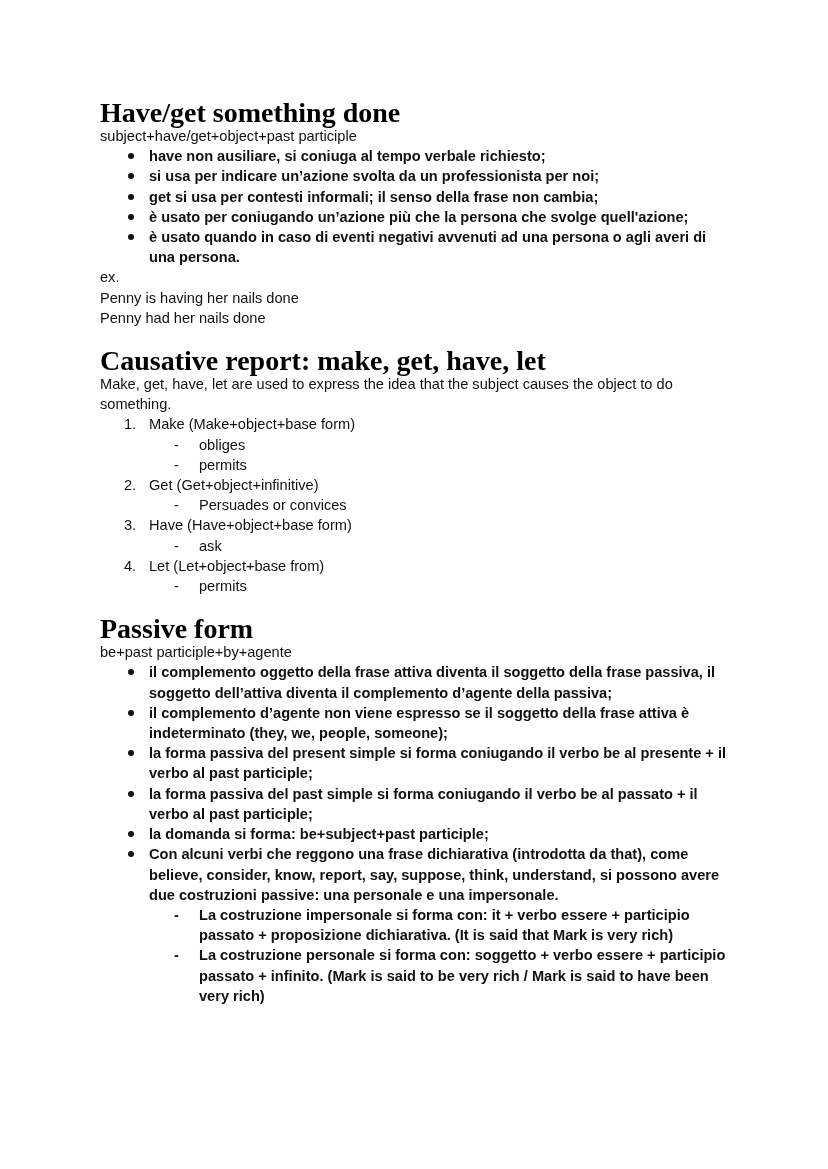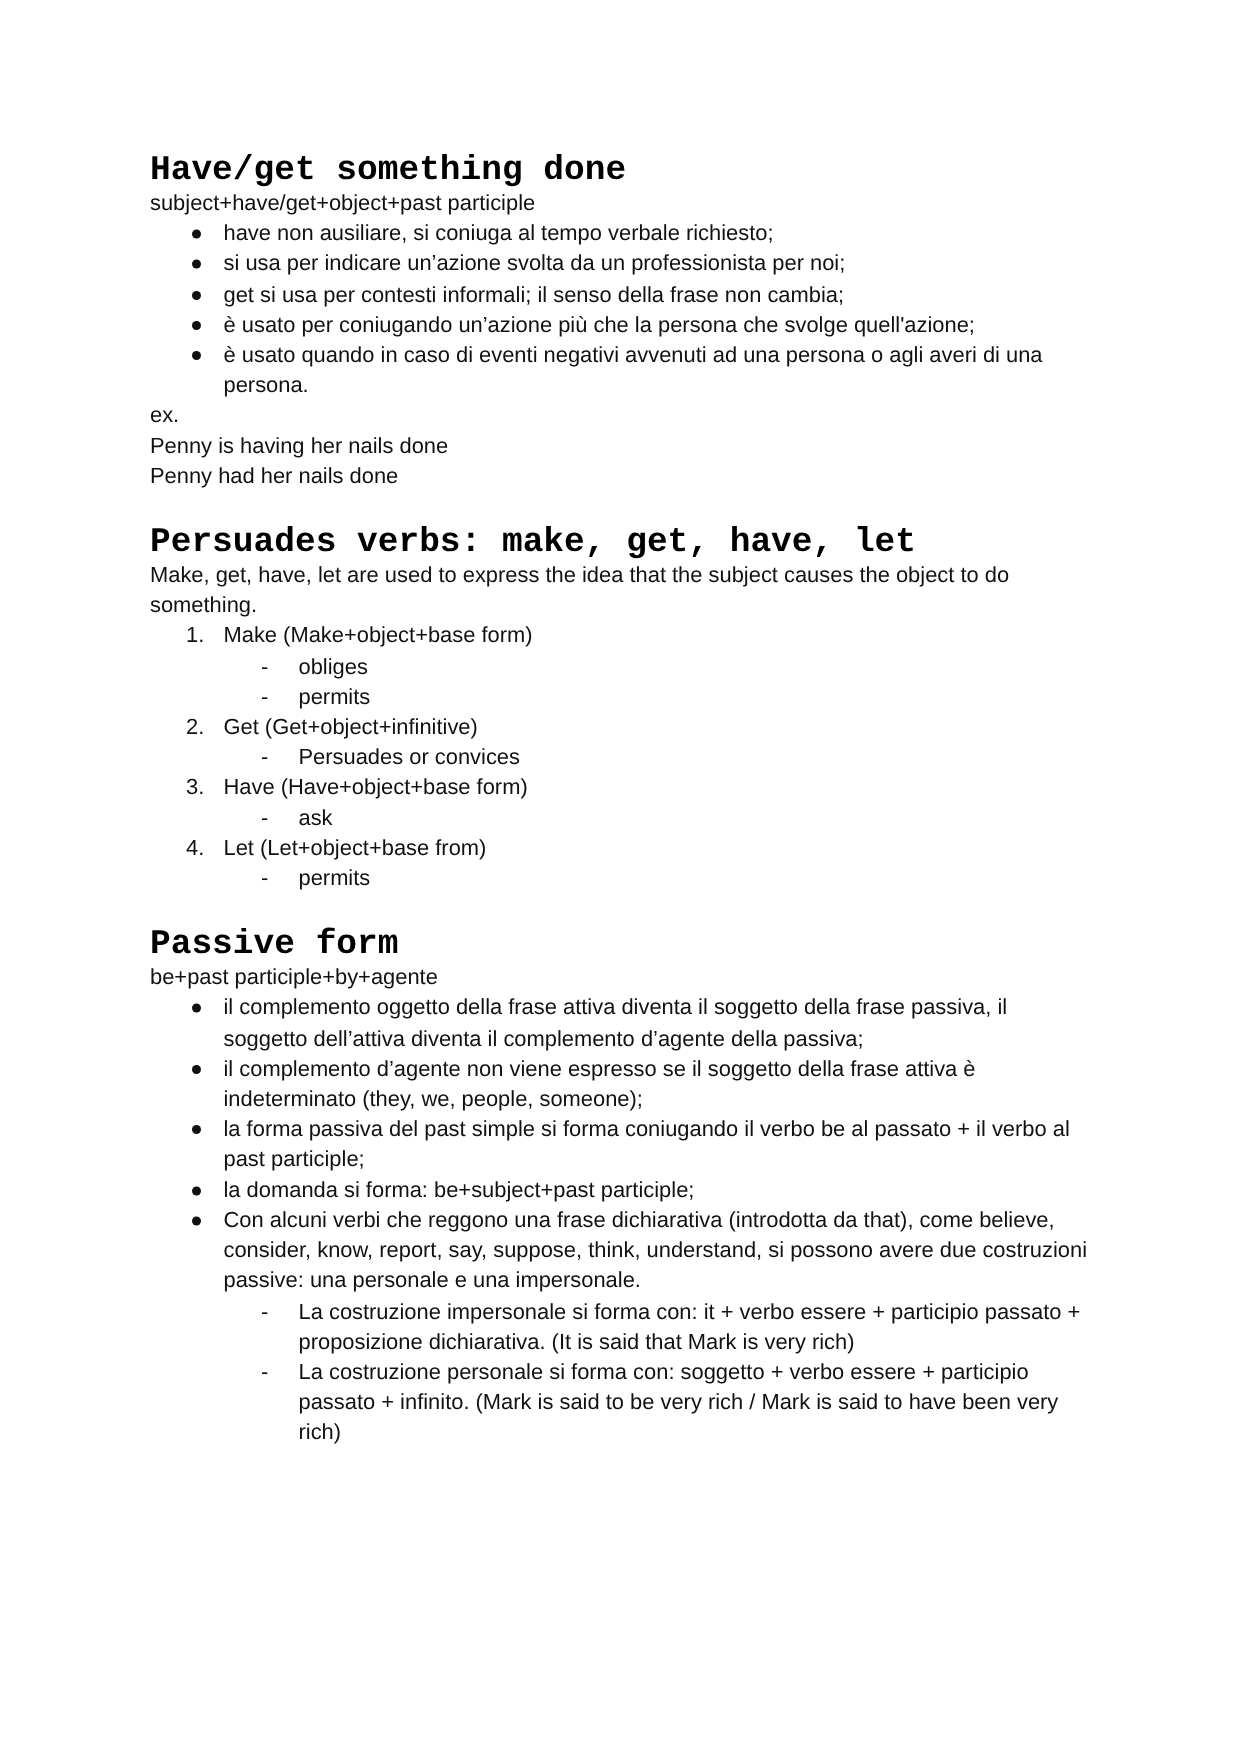--- a/index.html
+++ b/index.html
@@ -2,26 +2,26 @@
 <html><head>
   <meta charset="utf-8">
   <style>
     html, body { margin: 0; padding: 0; background: #ffffff; }
     body { width: 828px; height: 1169px; position: relative; overflow: hidden; }
     .page {
       position: absolute; left: 100px; top: 100px; width: 630px;
       font-family: "Liberation Sans", sans-serif; font-size: 14.6px; line-height: 20.2px; color: #111;
     }
     h2 {
-      font-family: Liberation Mono, monospace; font-weight: bold; font-size: 23px;
+      font-family: Liberation Serif, serif; font-weight: bold; font-size: 28px;
       line-height: 26px; margin: 0; color: #000;
     }
     .sec { margin-bottom: 20px; }
     .line { margin: 0; }
-    ul.bullets { list-style: none; margin: 0; padding: 0; }
+    ul.bullets { list-style: none; margin: 0; padding: 0; font-weight: bold; }
     ul.bullets > li { position: relative; padding-left: 49px; }
     ul.bullets > li::before {
       content: ""; position: absolute; left: 28px; top: 7px; width: 6px; height: 6px;
       border-radius: 50%; background: #111;
     }
     ol.numbered { list-style: none; margin: 0; padding: 0; }
     ol.numbered > li { position: relative; padding-left: 49px; }
     .num { position: absolute; left: 24px; top: 0; }
     ul.dashes { list-style: none; margin: 0; padding: 0; }
     ul.dashes > li { position: relative; padding-left: 99px; }
@@ -43,21 +43,21 @@
       <li>get si usa per contesti informali; il senso della frase non cambia;</li>
       <li>è usato per coniugando un’azione più che la persona che svolge quell'azione;</li>
       <li>è usato quando in caso di eventi negativi avvenuti ad una persona o agli averi di una persona.</li>
     </ul>
     <p class="line">ex.</p>
     <p class="line">Penny is having her nails done</p>
     <p class="line">Penny had her nails done</p>
   </div>
 
   <div class="sec">
-    <h2>Persuades verbs: make, get, have, let</h2>
+    <h2>Causative report: make, get, have, let</h2>
     <p class="line">Make, get, have, let are used to express the idea that the subject causes the object to do something.</p>
     <ol class="numbered">
       <li>
         <span class="num">1.</span>
         <span>Make (Make+object+base form)</span>
       </li>
     </ol>
     <ul class="dashes">
       <li><span class="dash">-</span><span>obliges</span></li>
       <li><span class="dash">-</span><span>permits</span></li>
@@ -90,20 +90,21 @@
       <li><span class="dash">-</span><span>permits</span></li>
     </ul>
   </div>
 
   <div class="sec">
     <h2>Passive form</h2>
     <p class="line">be+past participle+by+agente</p>
     <ul class="bullets">
       <li>il complemento oggetto della frase attiva diventa il soggetto della frase passiva, il soggetto dell’attiva diventa il complemento d’agente della passiva;</li>
       <li>il complemento d’agente non viene espresso se il soggetto della frase attiva è indeterminato (they, we, people, someone);</li>
+      <li>la forma passiva del present simple si forma coniugando il verbo be al presente + il verbo al past participle;</li>
       <li>la forma passiva del past simple si forma coniugando il verbo be al passato + il verbo al past participle;</li>
       <li>la domanda si forma: be+subject+past participle;</li>
       <li>
         <span>Con alcuni verbi che reggono una frase dichiarativa (introdotta da that), come believe, consider, know, report, say, suppose, think, understand, si possono avere due costruzioni passive: una personale e una impersonale.</span>
         <ul class="dashes">
           <li><span class="dash">-</span><span>La costruzione impersonale si forma con: it + verbo essere + participio passato + proposizione dichiarativa. (It is said that Mark is very rich)</span></li>
           <li><span class="dash">-</span><span>La costruzione personale si forma con: soggetto + verbo essere + participio passato + infinito. (Mark is said to be very rich / Mark is said to have been very rich)</span></li>
         </ul>
       </li>
     </ul>

